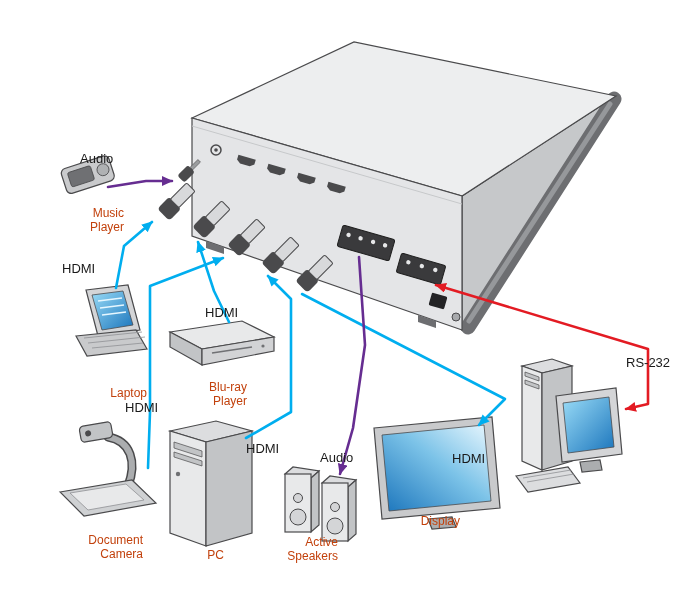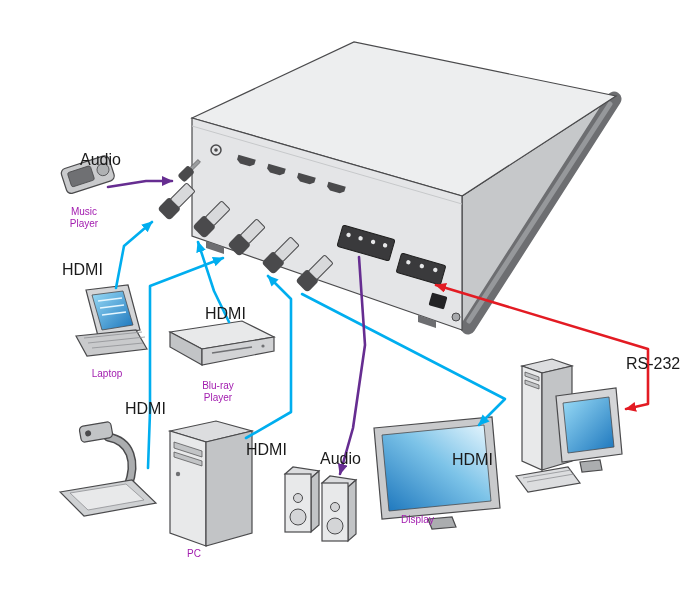--- a/index.html
+++ b/index.html
@@ -7,24 +7,24 @@
     --audio-cable:#662D91;
     --rs232-cable:#E31B23;
   }
   html,body{margin:0;padding:0;background:#fff;}
   .stage{
     position:relative;width:680px;height:593px;background:#ffffff;overflow:hidden;
     font-family:"Liberation Sans", sans-serif;
   }
   svg{position:absolute;left:0;top:0;}
   .lbl{
-    position:absolute;font-size:16px;color:#1a1a1a;white-space:nowrap;
+    position:absolute;font-size:13px;color:#1a1a1a;white-space:nowrap;
   }
   .devlbl{
-    position:absolute;font-size:10px;color:#a21caf;text-align:center;line-height:1.18;
+    position:absolute;font-size:12px;color:#c2410c;text-align:right;line-height:1.18;
   }
   .devlbl span{display:block;}
   .cable{fill:none;stroke-width:2.6;stroke-linecap:round;stroke-linejoin:round;}
   .cable-hdmi{stroke:var(--hdmi-cable);}
   .cable-audio{stroke:var(--audio-cable);}
   .cable-rs232{stroke:var(--rs232-cable);}
   .mk-hdmi{fill:var(--hdmi-cable);}
   .mk-audio{fill:var(--audio-cable);}
   .mk-rs232{fill:var(--rs232-cable);}
   .plug-body{fill:#4A4A4C;}
@@ -222,27 +222,35 @@
 <div class="lbl" style="left:125px;top:400px;">HDMI</div>
 <div class="lbl" style="left:246px;top:441px;">HDMI</div>
 <div class="lbl" style="left:320px;top:450px;">Audio</div>
 <div class="lbl" style="left:452px;top:451px;">HDMI</div>
 <div class="lbl" style="left:601px;top:355px;margin-left:25px;">RS-232</div>
 
 <div class="devlbl" style="left:44px;top:206px;width:80px;">
   <span>Music</span>
   <span>Player</span>
 </div>
-<div class="devlbl" style="left:67px;top:368px;width:80px;">
+<div class="devlbl" style="left:67px;top:386px;width:80px;">
   <span>Laptop</span>
 </div>
-<div class="devlbl" style="left:178px;top:380px;width:80px;">
+<div class="devlbl" style="left:167px;top:380px;width:80px;">
   <span>Blu-ray</span>
   <span>Player</span>
 </div>
+<div class="devlbl" style="left:43px;top:533px;width:100px;">
+  <span>Document</span>
+  <span>Camera</span>
+</div>
 <div class="devlbl" style="left:164px;top:548px;width:60px;">
   <span>PC</span>
 </div>
+<div class="devlbl" style="left:258px;top:535px;width:80px;">
+  <span>Active</span>
+  <span>Speakers</span>
+</div>
 <div class="devlbl" style="left:375px;top:514px;width:85px;">
   <span>Display</span>
 </div>
 
 </div>
 
 </body></html>

